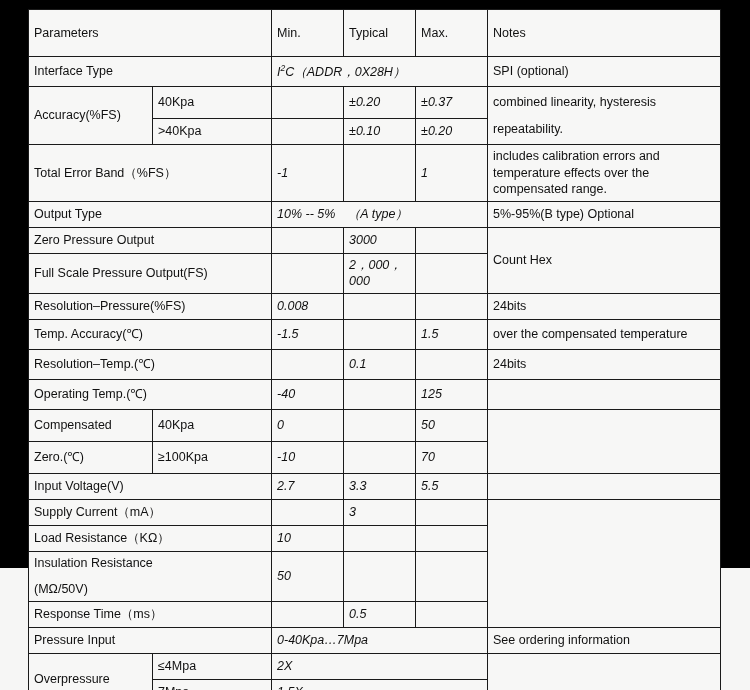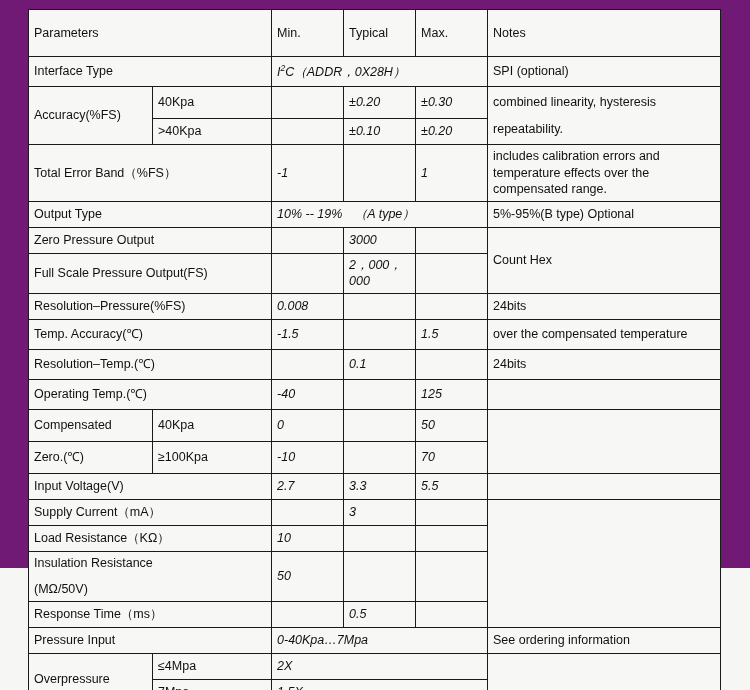--- a/index.html
+++ b/index.html
@@ -11,21 +11,21 @@
     width: 750px;
     height: 690px;
     font-family: "Liberation Sans", sans-serif;
     color: #111;
     overflow: hidden;
   }
   #sheet {
     position: relative;
     width: 750px;
     height: 568px;
-    background: #701a75;
+    background: #000000;
   }
   table.spec {
     position: absolute;
     left: 28px;
     top: 9px;
     width: 692px;
     border-collapse: collapse;
     table-layout: fixed;
     background: #f7f7f6;
   }
@@ -85,21 +85,21 @@
         <td colspan="2">Interface Type</td>
         <td class="ctr" colspan="3"><span>I</span><span class="sup">2</span><span>C（ADDR，0X28H）</span></td>
         <td class="notes">SPI (optional)</td>
       </tr>
 
       <tr class="r-h32">
         <td rowspan="2">Accuracy(%FS)</td>
         <td>40Kpa</td>
         <td class="ctr"></td>
         <td class="ctr">±0.20</td>
-        <td class="ctr">±0.30</td>
+        <td class="ctr">±0.37</td>
         <td rowspan="2" class="notes-left twoline">
           <span class="stack-top">combined linearity, hysteresis</span>
           <span class="stack-bot">repeatability.</span>
         </td>
       </tr>
 
       <tr class="r-h26">
         <td>&gt;40Kpa</td>
         <td class="ctr"></td>
         <td class="ctr">±0.10</td>
@@ -109,21 +109,21 @@
       <tr class="r-h44">
         <td colspan="2">Total Error Band（%FS）</td>
         <td class="ctr">-1</td>
         <td class="ctr"></td>
         <td class="ctr">1</td>
         <td class="notes-left">includes calibration errors and temperature effects over the compensated range.</td>
       </tr>
 
       <tr class="r-h26">
         <td colspan="2">Output Type</td>
-        <td class="ctr" colspan="3">10% -- 19%　（A type）</td>
+        <td class="ctr" colspan="3">10% -- 5%　（A type）</td>
         <td class="notes">5%-95%(B type) Optional</td>
       </tr>
 
       <tr class="r-h26">
         <td colspan="2">Zero Pressure Output</td>
         <td class="ctr"></td>
         <td class="ctr">3000</td>
         <td class="ctr"></td>
         <td class="notes" rowspan="2">Count Hex</td>
       </tr>

